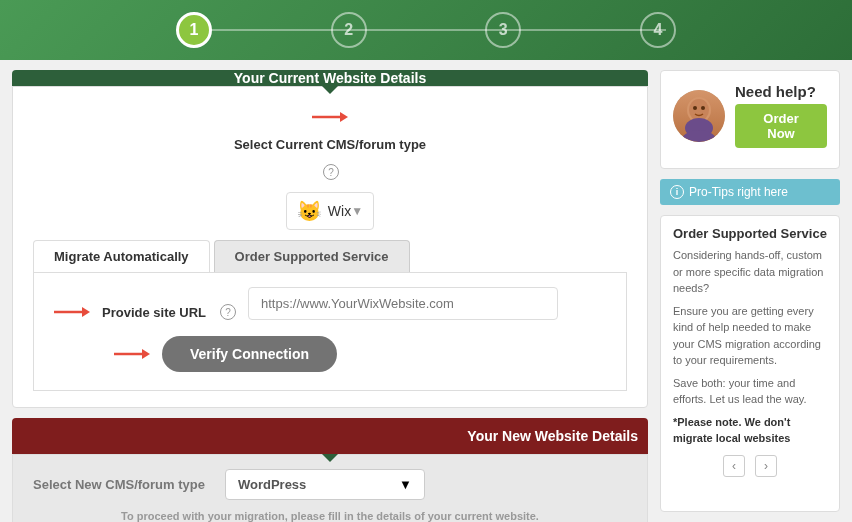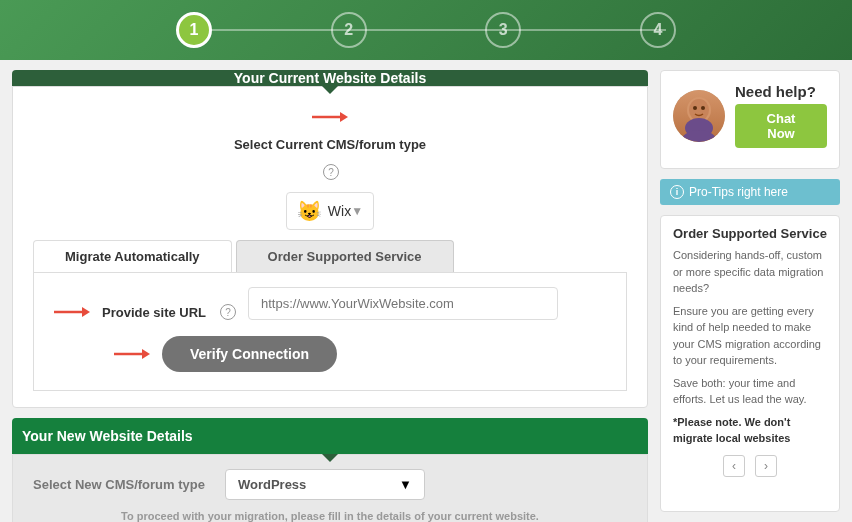--- a/index.html
+++ b/index.html
@@ -178,21 +178,21 @@
       font-size: 12px;
     }
 
     
     .tabs-row {
       display: flex;
       margin-top: 10px;
     }
 
     .tab {
-      padding: 8px 31px;
+      padding: 8px 20px;
       cursor: pointer;
       font-size: 13px;
       font-weight: bold;
       border-radius: 4px 4px 0 0;
     }
 
     .tab.active {
       background: white;
       color: #333;
       border: 1px solid #ddd;
@@ -256,23 +256,23 @@
       font-weight: bold;
       cursor: pointer;
     }
 
     
     .new-site-section {
       margin-top: 10px;
     }
 
     .new-site-header {
-      background: #15803d;
+      background: #7f1d1d;
       color: white;
-      text-align: left;
+      text-align: right;
       padding: 10px;
       font-size: 14px;
       font-weight: bold;
       border-radius: 4px 4px 0 0;
       position: relative;
     }
     .new-site-header::after {
       content: '';
       position: absolute;
       bottom: -8px;
@@ -568,21 +568,21 @@
               <circle cx="22" cy="18" r="2" fill="#5a3010"></circle>
               <circle cx="30" cy="18" r="2" fill="#5a3010"></circle>
               <path d="M22 24 Q26 27 30 24" stroke="#8b4513" stroke-width="1.5" fill="none"></path>
               <ellipse cx="26" cy="38" rx="14" ry="10" fill="#6b4c8a"></ellipse>
               <ellipse cx="26" cy="52" rx="18" ry="12" fill="#6b4c8a"></ellipse>
             </svg>
           </div>
         </div>
         <div>
           <div class="need-help-text">Need help?</div>
-          <button class="chat-btn">Chat Now</button>
+          <button class="chat-btn">Order Now</button>
         </div>
       </div>
     </div>
 
     <div class="pro-tips-bar">
       <span class="info-circle">i</span>
       <span>Pro-Tips right here</span>
     </div>
 
     <div class="order-service-box">

